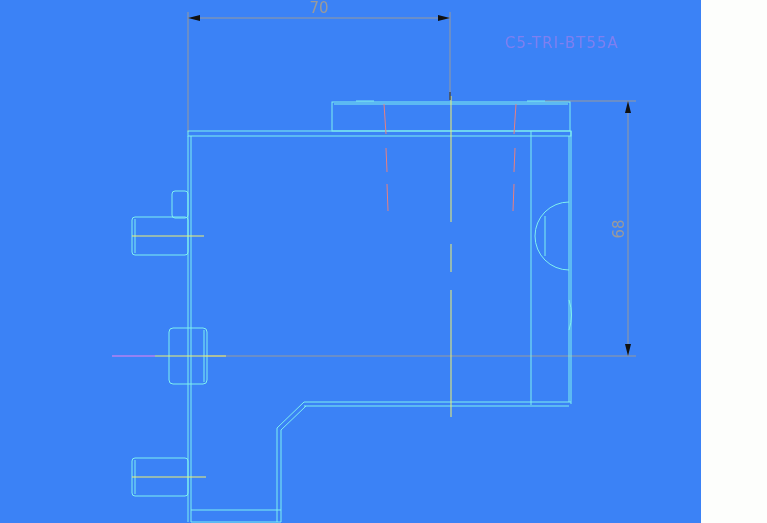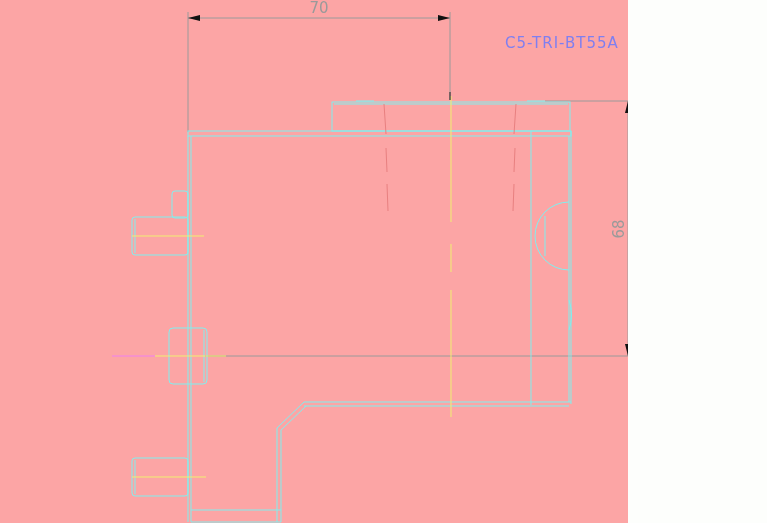--- a/index.html
+++ b/index.html
@@ -1,16 +1,16 @@
 <!DOCTYPE html>
 <html><head>
 <meta charset="utf-8">
 <style>
   html, body { margin: 0; padding: 0; background: #fdfefc; }
-  #canvas { position: relative; width: 628px; height: 523px; background: #fca5a5; overflow: hidden; }
+  #canvas { position: relative; width: 701px; height: 523px; background: #3b82f6; overflow: hidden; }
   svg { position: absolute; left: 0; top: 0; }
   .dimtext { font-family: "DejaVu Sans", sans-serif; font-size: 15px; fill: #9a9a9a; }
   .label { font-family: "DejaVu Sans", sans-serif; font-size: 15px; fill: #7f7ff0; letter-spacing: 1px; }
   .cy { stroke: #7ff0f0; fill: none; stroke-width: 1; }
   .ye { stroke: #f0f070; fill: none; stroke-width: 1; }
   .rd { stroke: #e88080; fill: none; stroke-width: 1; }
   .gr { stroke: #9a9a9a; fill: none; stroke-width: 1; }
   .bk { stroke: #222; fill: none; stroke-width: 1; }
   .mg { stroke: #f080f0; fill: none; stroke-width: 1; }
 </style>

